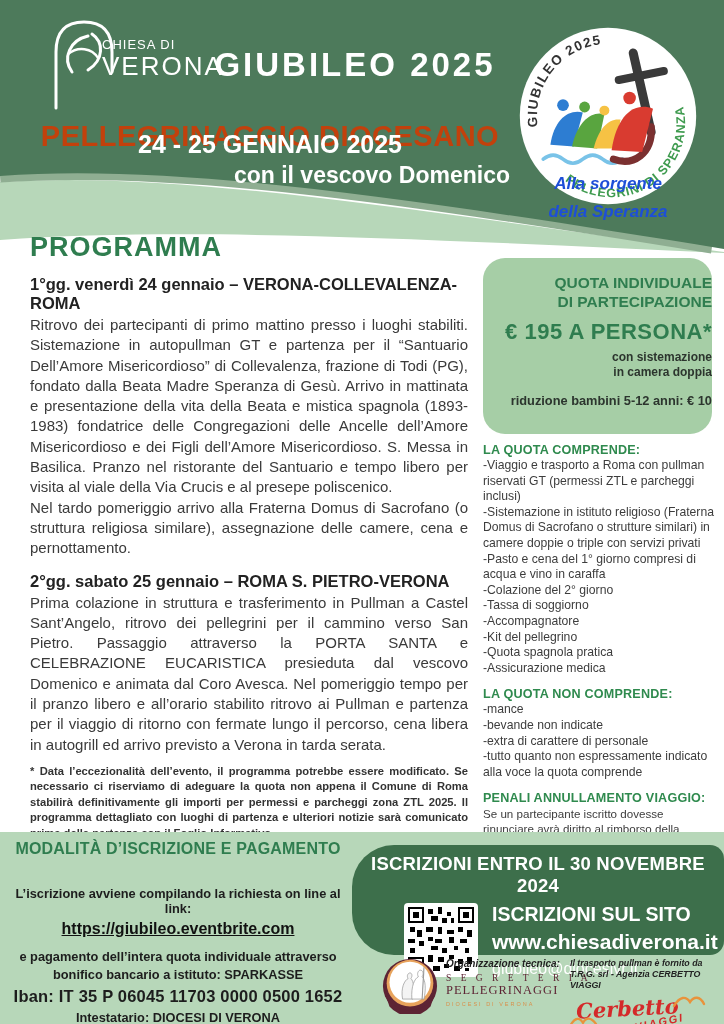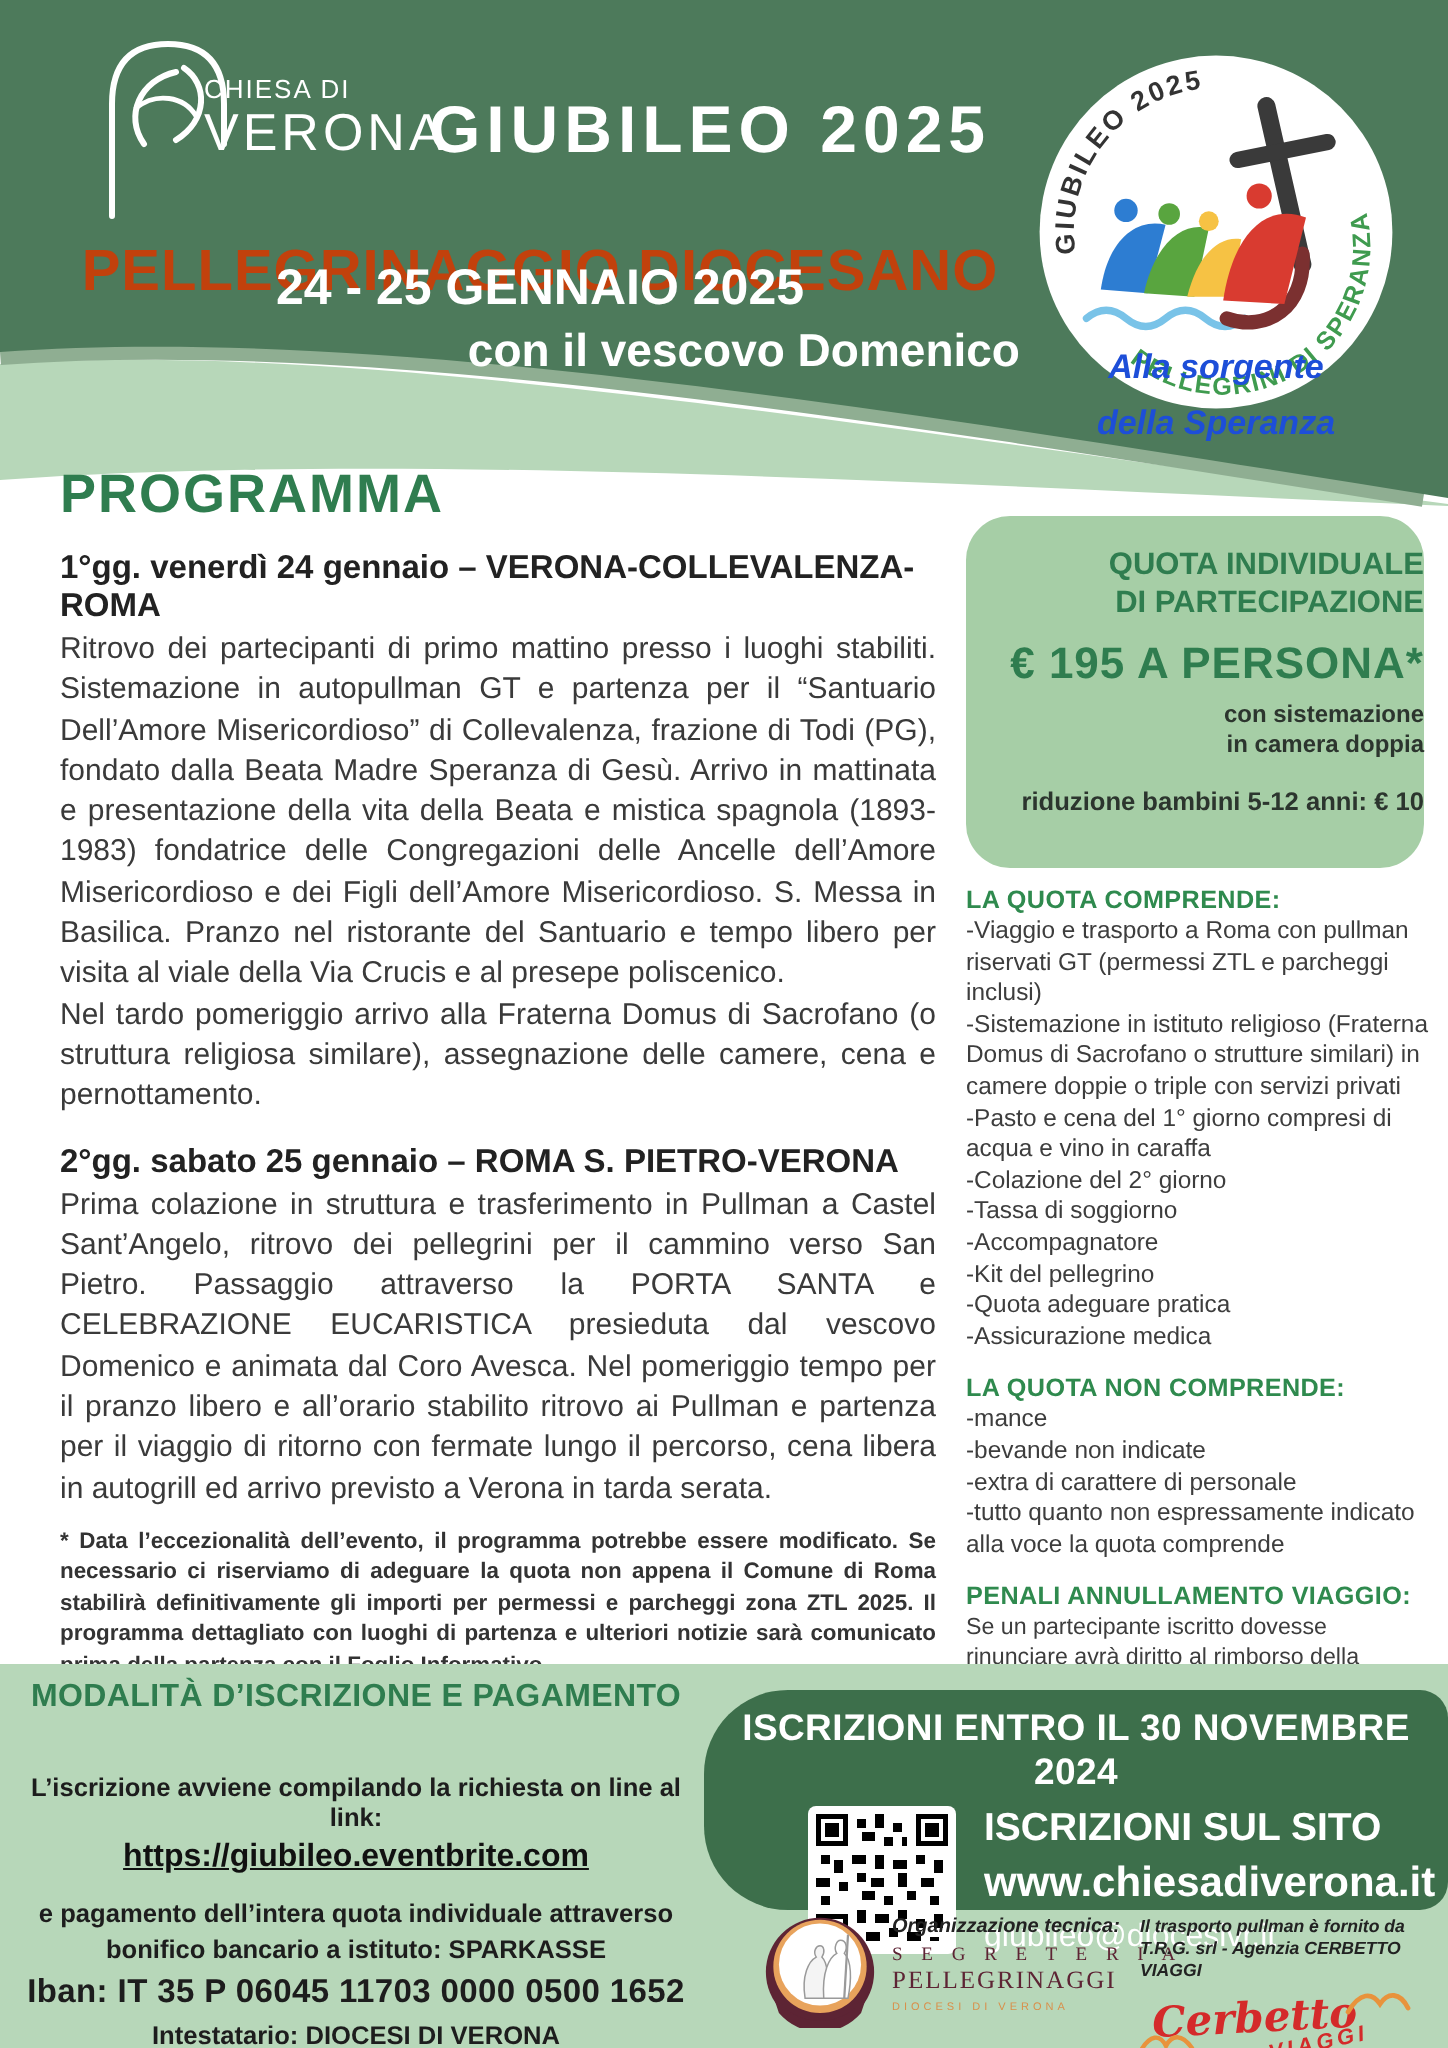--- a/index.html
+++ b/index.html
@@ -168,21 +168,21 @@
 
 <div class="side-lists">
   <p class="list-head" style="margin:0 0 1px 0;">LA QUOTA COMPRENDE:</p>
   <div class="list-item">-Viaggio e trasporto a Roma con pullman riservati GT (permessi ZTL e parcheggi inclusi)</div>
   <div class="list-item">-Sistemazione in istituto religioso (Fraterna Domus di Sacrofano o strutture similari) in camere doppie o triple con servizi privati</div>
   <div class="list-item">-Pasto e cena del 1° giorno compresi di acqua e vino in caraffa</div>
   <div class="list-item">-Colazione del 2° giorno</div>
   <div class="list-item">-Tassa di soggiorno</div>
   <div class="list-item">-Accompagnatore</div>
   <div class="list-item">-Kit del pellegrino</div>
-  <div class="list-item">-Quota adeguare pratica</div>
+  <div class="list-item">-Quota spagnola pratica</div>
   <div class="list-item">-Assicurazione medica</div>
   <div class="side-gap"></div>
   <p class="list-head" style="margin:0 0 1px 0;">LA QUOTA NON COMPRENDE:</p>
   <div class="list-item">-mance</div>
   <div class="list-item">-bevande non indicate</div>
   <div class="list-item">-extra di carattere di personale</div>
   <div class="list-item">-tutto quanto non espressamente indicato alla voce la quota comprende</div>
   <div class="side-gap"></div>
   <p class="list-head" style="margin:0 0 1px 0;">PENALI ANNULLAMENTO VIAGGIO:</p>
   <div class="penalty-text">Se un partecipante iscritto dovesse rinunciare avrà diritto al rimborso della somma versata al netto delle penalità applicate dai servizi.</div>

